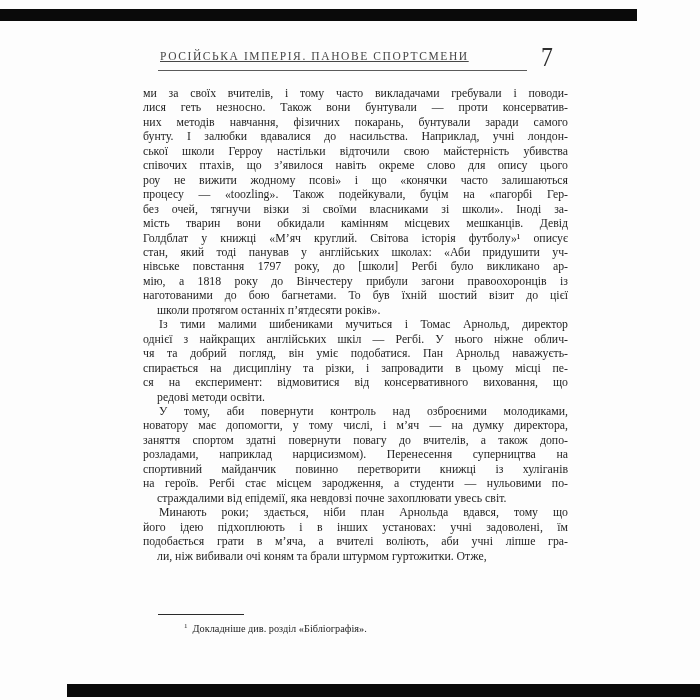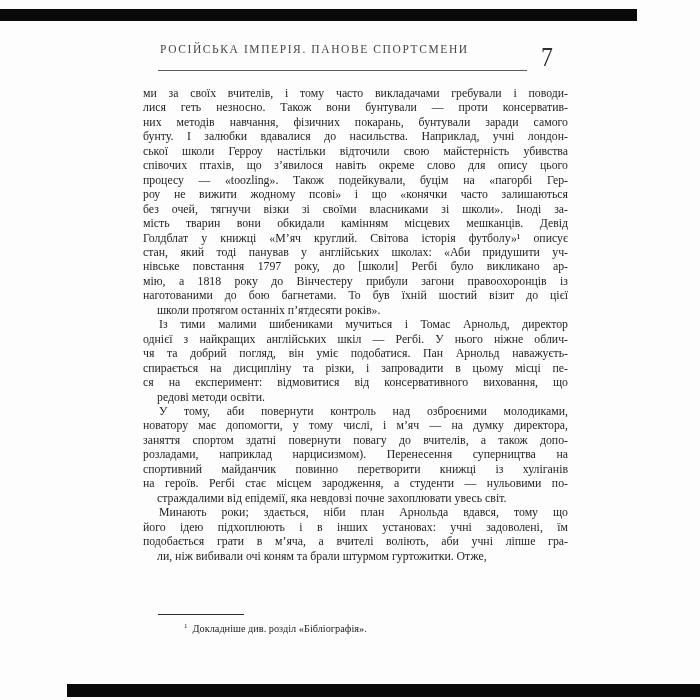--- a/index.html
+++ b/index.html
@@ -12,25 +12,26 @@
     font-family: "Liberation Serif", "DejaVu Serif", serif;
   }
   
   .bar { position: absolute; background: #0a0a0a; }
   .bar-top    { left: 0;  top: 9;  top: 9px;  width: 637px; height: 12px; }
   .bar-bottom { left: 67px; top: 684px; width: 633px; height: 13px; }
 
   
   .running-header {
     position: absolute;
-    left: 160px; top: 43px;
+    left: 160px; top: 50px;
     font-size: 11.5px;
     letter-spacing: 1.6px;
     color: #474747;
     white-space: nowrap;
+    text-decoration: underline;
   }
   .header-rule {
     position: absolute;
     left: 158px; top: 70px;
     width: 369px; height: 1px;
     background: #5a5a5a;
   }
   .page-number {
     position: absolute;
     left: 541px; top: 42px;
@@ -86,22 +87,22 @@
 
   <div class="page-number">7</div>
 
   <div class="body-text" id="body-text">
       <div class="line">ми за своїх вчителів, і тому часто викладачами гребували і поводи-</div>
       <div class="line">лися геть незносно. Також вони бунтували — проти консерватив-</div>
       <div class="line">них методів навчання, фізичних покарань, бунтували заради самого</div>
       <div class="line">бунту. І залюбки вдавалися до насильства. Наприклад, учні лондон-</div>
       <div class="line">ської школи Герроу настільки відточили свою майстерність убивства</div>
       <div class="line">співочих птахів, що з’явилося навіть окреме слово для опису цього</div>
+      <div class="line">роу не вижити жодному псові» і що «конячки часто залишаються</div>
       <div class="line">процесу — «toozling». Також подейкували, буцім на «пагорбі Гер-</div>
-      <div class="line">роу не вижити жодному псові» і що «конячки часто залишаються</div>
       <div class="line">без очей, тягнучи візки зі своїми власниками зі школи». Іноді за-</div>
       <div class="line">мість тварин вони обкидали камінням місцевих мешканців. Девід</div>
       <div class="line">Голдблат у книжці «М’яч круглий. Світова історія футболу»¹ описує</div>
       <div class="line">стан, який тоді панував у англійських школах: «Аби придушити уч-</div>
       <div class="line">нівське повстання 1797 року, до [школи] Регбі було викликано ар-</div>
       <div class="line">мію, а 1818 року до Вінчестеру прибули загони правоохоронців із</div>
       <div class="line">наготованими до бою багнетами. То був їхній шостий візит до цієї</div>
       <div class="line last">школи протягом останніх п’ятдесяти років».</div>
       <div class="line indent">Із тими малими шибениками мучиться і Томас Арнольд, директор</div>
       <div class="line">однієї з найкращих англійських шкіл — Регбі. У нього ніжне облич-</div>

